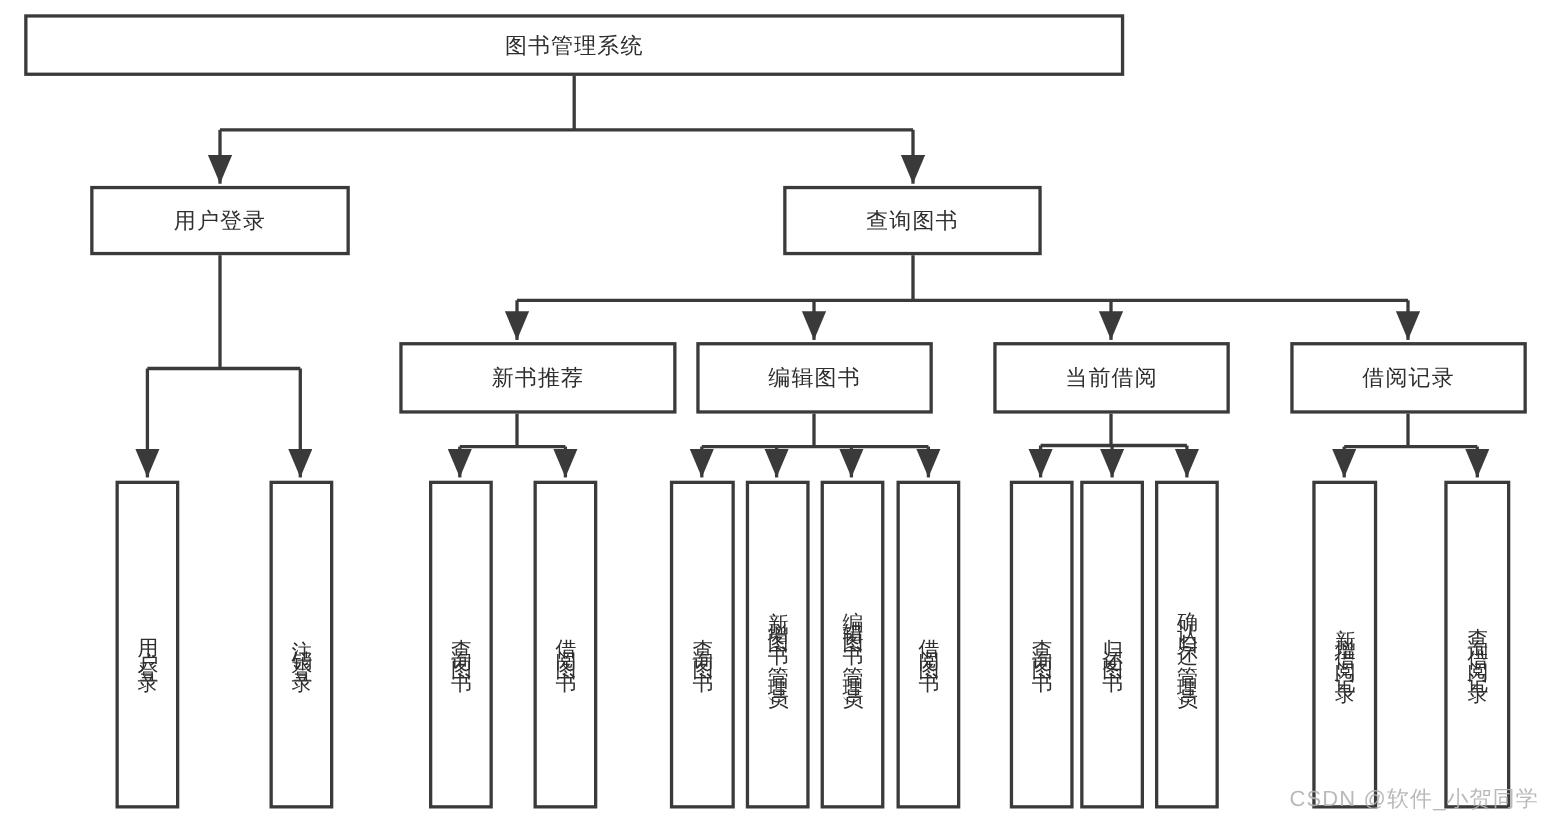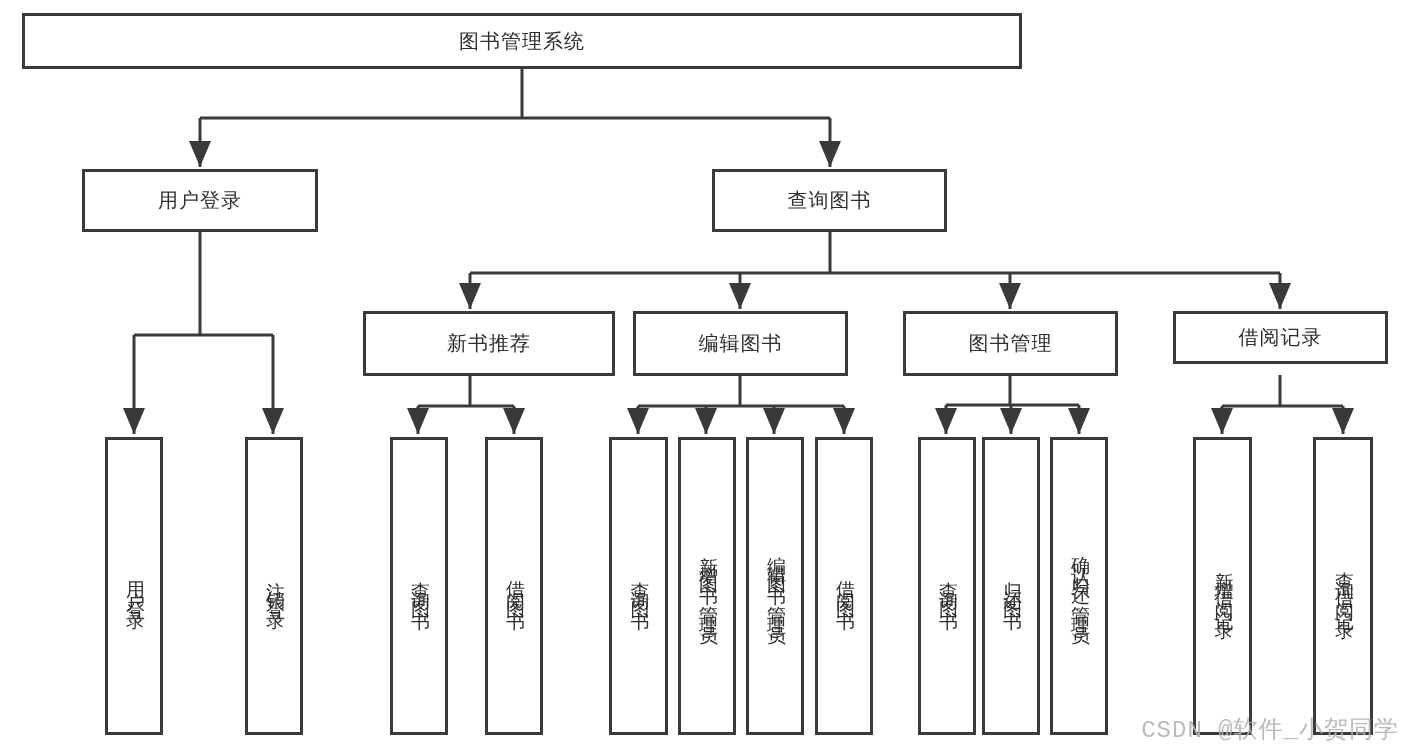--- a/index.html
+++ b/index.html
@@ -1,20 +1,20 @@
 <!DOCTYPE html>
 <html><head>
 <meta charset="utf-8">
 <style>
   html,body{margin:0;padding:0;background:#ffffff;}
   #stage{
     position:relative;
     width:1405px;height:747px;
     background:#ffffff;
-    font-family:Liberation Mono, monospace;
+    font-family:Liberation Sans, sans-serif;
     overflow:hidden;
   }
   #connectors{position:absolute;left:0;top:0;width:1405px;height:747px;}
   .node{
     position:absolute;
     box-sizing:border-box;
     background:#ffffff;
     border:3px solid #3a3a3a;
     display:flex;
     align-items:center;
@@ -30,21 +30,21 @@
     writing-mode:vertical-rl;
     font-size:19px;
     letter-spacing:10px;
     line-height:1;
     white-space:nowrap;
   }
   #watermark{
     position:absolute;
     right:6px;
     top:713px;
-    font-size:24px;
+    font-size:20px;
     color:#b4b1b1;
     letter-spacing:1px;
     opacity:.9;
     white-space:nowrap;
     z-index:5;
   }
 </style>
 </head>
 <body>
 
@@ -104,23 +104,23 @@
     <span>查询图书</span>
   </div>
 
   <div class="node h" style="left:363px;top:311px;width:252px;height:65px">
     <span>新书推荐</span>
   </div>
   <div class="node h" style="left:633px;top:311px;width:215px;height:65px">
     <span>编辑图书</span>
   </div>
   <div class="node h" style="left:903px;top:311px;width:215px;height:65px">
-    <span>图书管理</span>
+    <span>当前借阅</span>
   </div>
-  <div class="node h" style="left:1173px;top:311px;width:215px;height:53px">
+  <div class="node h" style="left:1173px;top:311px;width:215px;height:65px">
     <span>借阅记录</span>
   </div>
 
   <div class="node v" style="left:105px;top:437px;width:58px;height:298px">
     <span>用户登录</span>
   </div>
   <div class="node v" style="left:245px;top:437px;width:58px;height:298px">
     <span>注销登录</span>
   </div>
 

